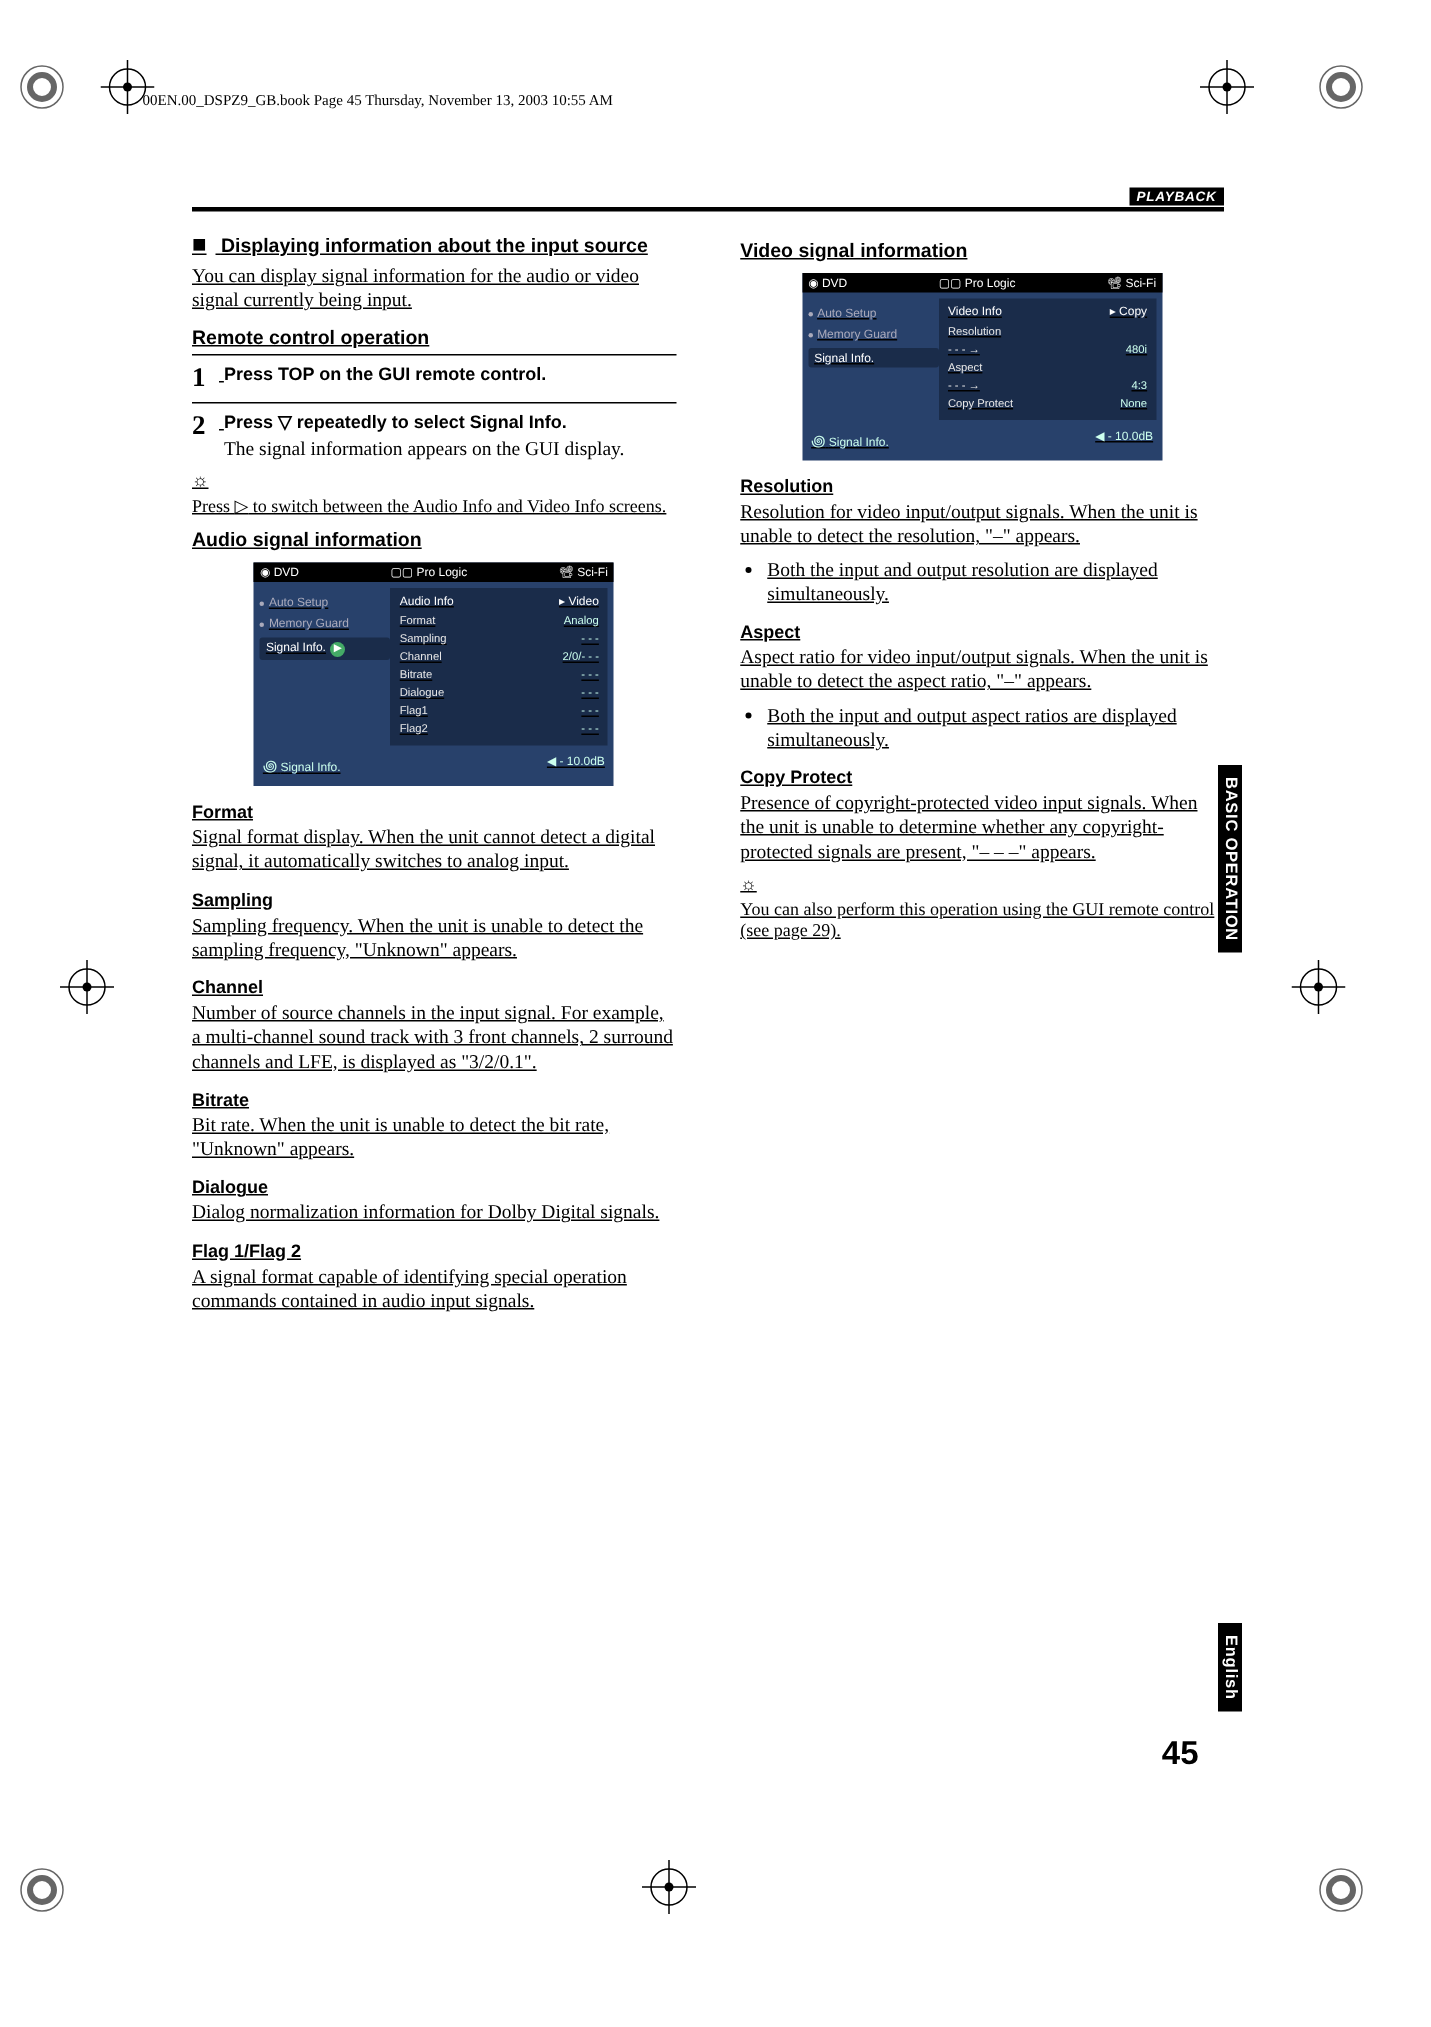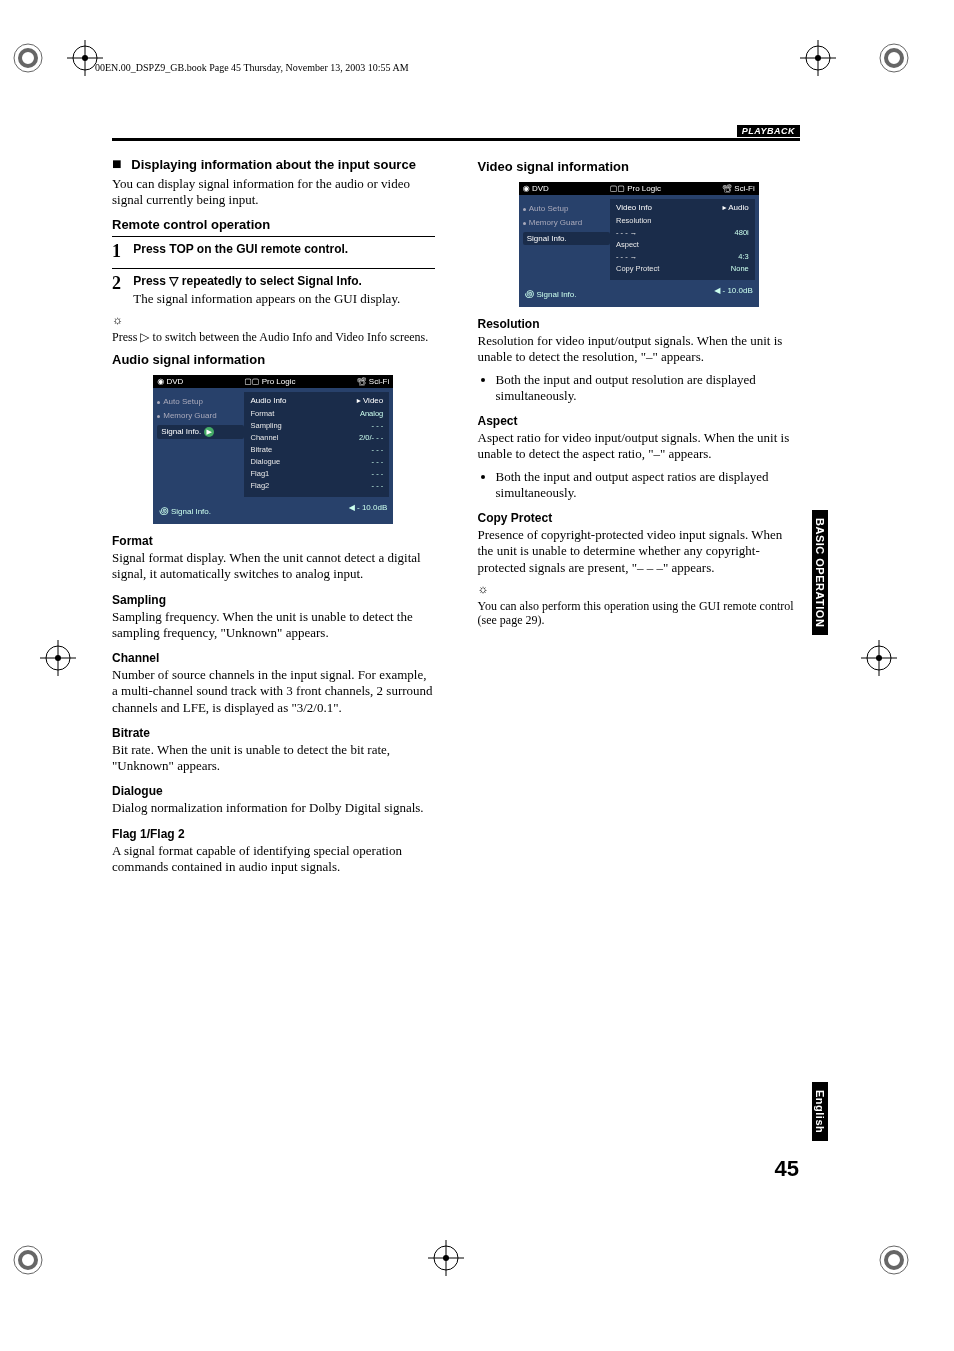--- a/index.html
+++ b/index.html
@@ -25,23 +25,24 @@
     height: 36px;
   }
   .header-line {
     position: absolute;
     left: 95px;
     top: 62px;
     font-size: 10px;
   }
   .page {
     position: absolute;
-    left: 112px;
+    left: 128px;
     top: 125px;
     width: 688px;
+    text-decoration: underline;
   }
   .topbar-label {
     float: right;
     background: #000;
     color: #fff;
     font-family: Arial, sans-serif;
     font-size: 9px;
     font-style: italic;
     font-weight: bold;
     padding: 1px 5px;
@@ -318,21 +319,21 @@
         </div>
         <div class="gui-body">
           <div class="gui-left">
             <div class="gui-item"><span class="dot"></span><span>Auto Setup</span></div>
             <div class="gui-item"><span class="dot"></span><span>Memory Guard</span></div>
             <div class="gui-item selected"><span>Signal Info.</span></div>
           </div>
           <div class="gui-right">
             <div class="title-row">
                 <span>Video Info</span>
-                <span>▸ Audio</span>
+                <span>▸ Copy</span>
               </div>
             <div class="row">
                 <span class="l">Resolution</span>
                 <span class="v"></span>
               </div>
             <div class="row">
                 <span class="l">- - -    →</span>
                 <span class="v">480i</span>
               </div>
             <div class="row">

